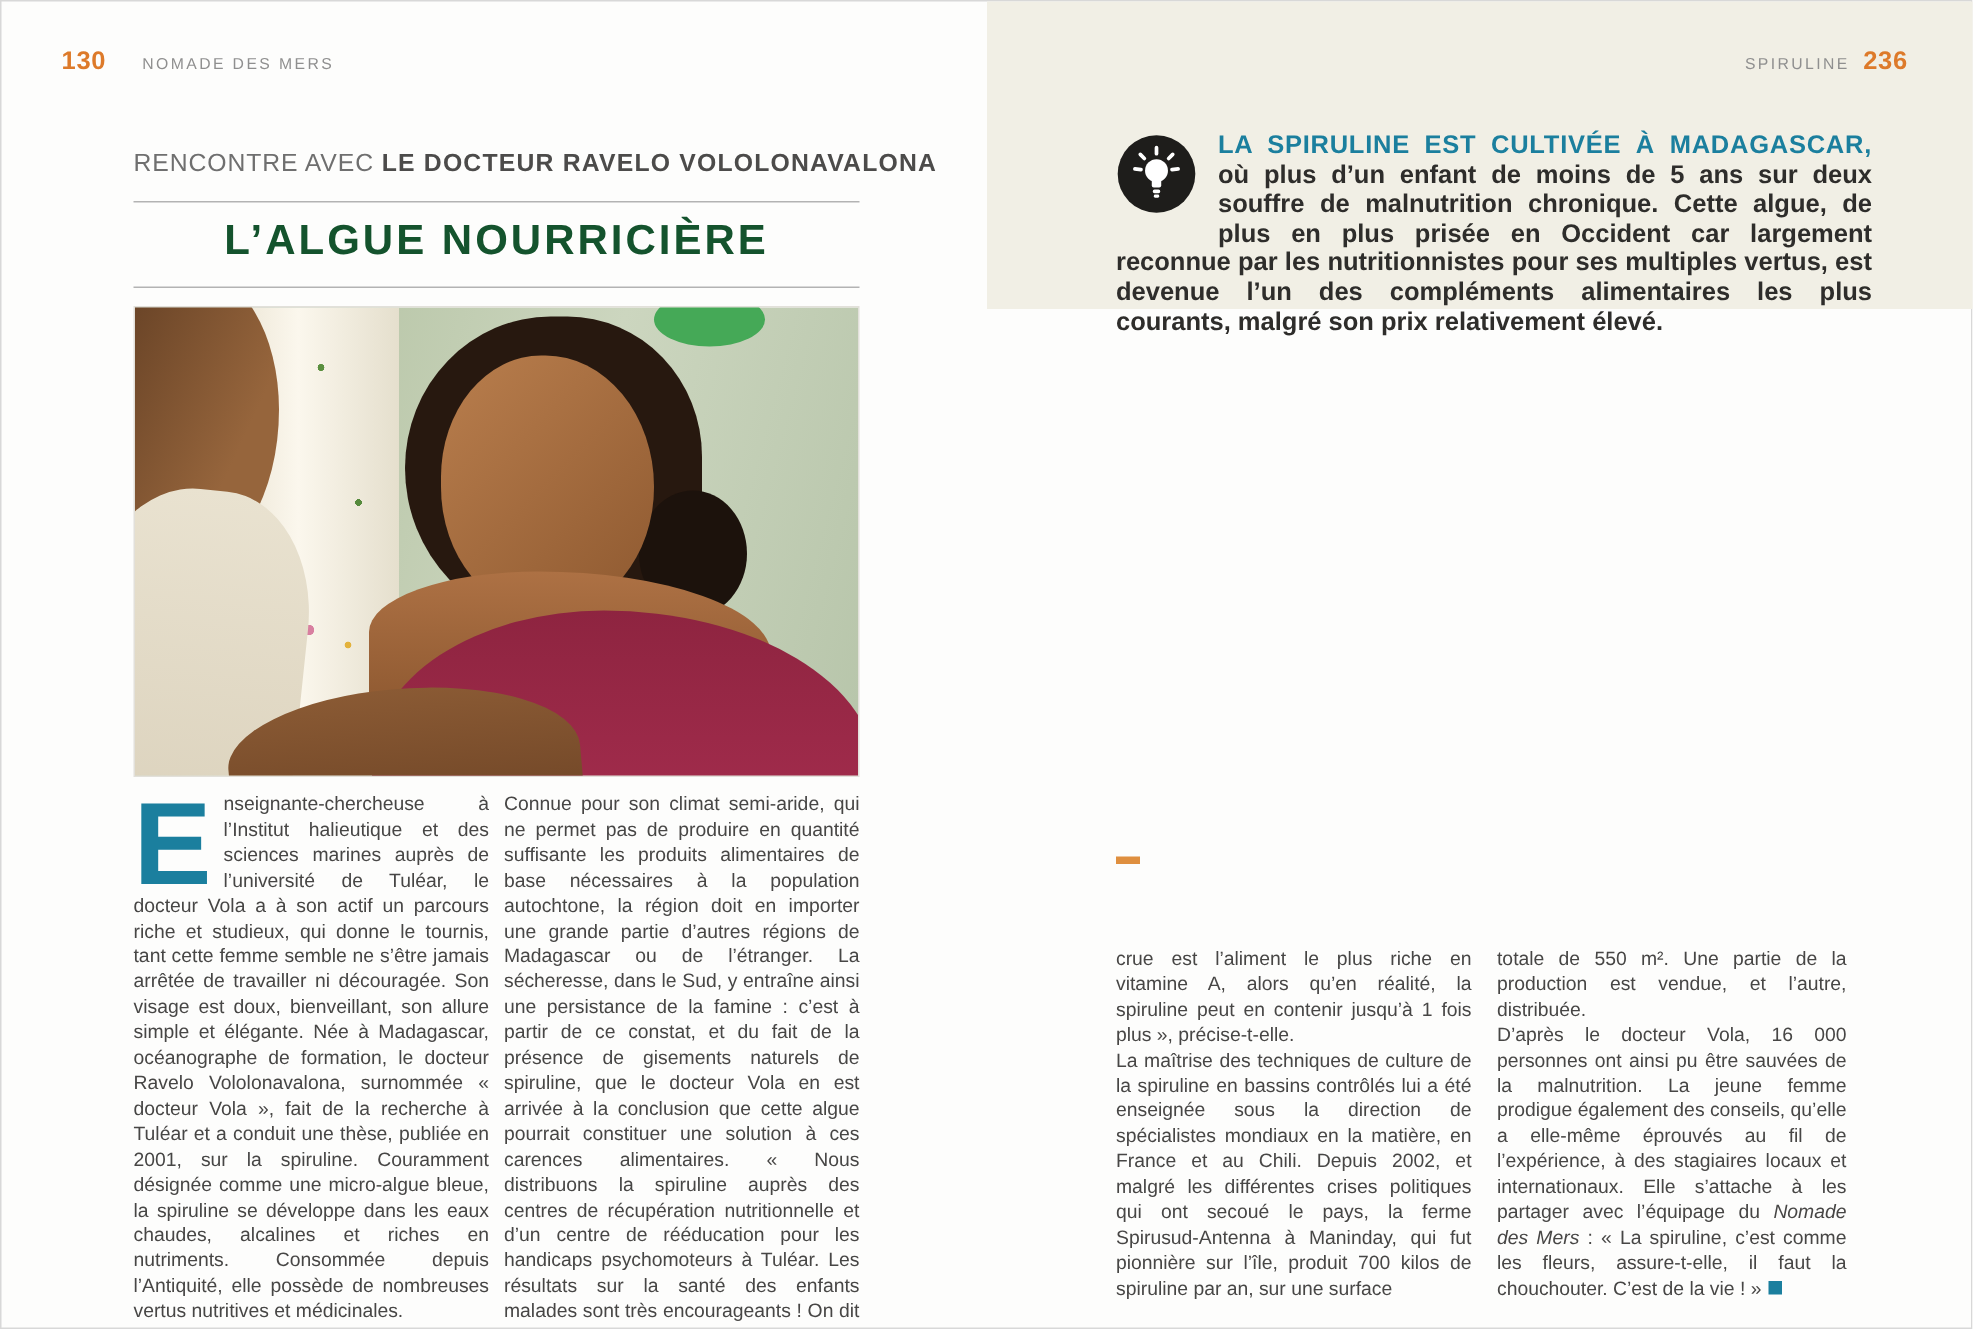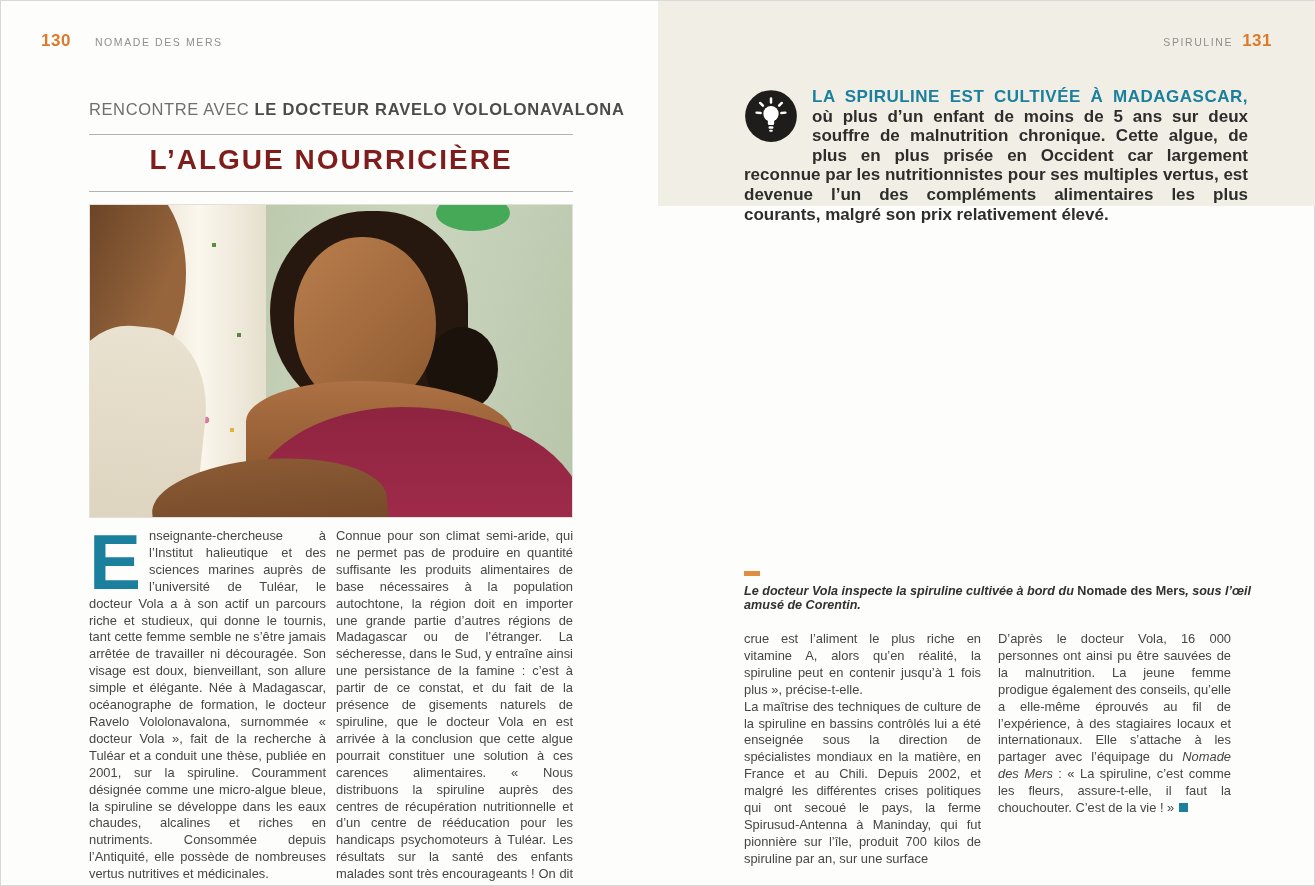--- a/index.html
+++ b/index.html
@@ -12,21 +12,21 @@
   .runtitle { font-size:10.5px; color:#8f8f8f; letter-spacing:1.6px; }
   .rule { position:absolute; height:0; border-top:1px solid #b3b3b3; }
   .bodytext { font-size:12.9px; line-height:16.9px; color:#474645; text-align:justify; hyphens:auto; -webkit-hyphens:auto; }
   .bodytext p + p { margin-top:0; }
 
   
   .lp-header { position:absolute; left:40px; top:30px; display:flex; align-items:baseline; gap:24px; }
   .kicker { position:absolute; left:88px; top:99px; width:484px; text-align:right; font-size:16.5px; color:#6f6f6f; letter-spacing:.6px; white-space:nowrap; }
   .kicker b { color:#4c4b4a; letter-spacing:.8px; }
   .rule-kicker { left:88px; top:133px; width:484px; }
-  .page-title { position:absolute; left:88px; top:143px; width:484px; text-align:center; font-size:28px; font-weight:bold; letter-spacing:2px; color:#7f1d1d; }
+  .page-title { position:absolute; left:88px; top:143px; width:484px; text-align:center; font-size:28px; font-weight:bold; letter-spacing:2px; color:#14532d; }
   .rule-title { left:88px; top:190px; width:484px; }
 
   .photo { position:absolute; overflow:hidden; border:1px solid #e2e0da; }
   .photo-left { left:88px; top:203px; width:484px; height:314px;
     background:linear-gradient(105deg,#93a289 0%,#bcc9ac 30%,#ccd6bf 58%,#b7c5aa 100%); }
   .pl-curtain { position:absolute; left:54px; top:0; width:122px; height:100%;
     background-image:
       radial-gradient(circle 5px at 30px 70px,#5a8f3f 55%,transparent 60%),
       radial-gradient(circle 4px at 70px 40px,#5a8f3f 55%,transparent 60%),
       radial-gradient(circle 4px at 95px 130px,#568a3c 55%,transparent 60%),
@@ -116,21 +116,21 @@
       <div class="col col-2">
         <span>Connue pour son climat semi-aride, qui ne permet pas de produire en quantité suffisante les produits alimentaires de base nécessaires à la population autochtone, la région doit en importer une grande partie d’autres régions de Madagascar ou de l’étranger. La sécheresse, dans le Sud, y entraîne ainsi une persistance de la famine : c’est à partir de ce constat, et du fait de la présence de gisements naturels de spiruline, que le docteur Vola en est arrivée à la conclusion que cette algue pourrait constituer une solution à ces carences alimentaires. « Nous distribuons la spiruline auprès des centres de récupération nutritionnelle et d’un centre de rééducation pour les handicaps psychomoteurs à Tuléar. Les résultats sur la santé des enfants malades sont très encourageants ! On dit souvent que la carotte</span>
       </div>
     </div>
   </div>
 
   <div class="right-page">
     <div class="cream-band"></div>
     <div class="rp-header">
       <span class="runtitle">SPIRULINE</span>
-      <span class="pagenum">131</span>
+      <span class="pagenum">236</span>
     </div>
 
     <div class="callout">
       <span class="bulb-wrap">
         <svg viewBox="0 0 24 24" width="54" height="54" aria-hidden="true">
           <circle cx="12" cy="12" r="11.5" fill="#1e1d1b"></circle>
           <g stroke="#ffffff" stroke-width="1.1" stroke-linecap="round">
             <line x1="12" y1="4.2" x2="12" y2="6.0"></line>
             <line x1="7.2" y1="6.2" x2="8.4" y2="7.4"></line>
             <line x1="16.8" y1="6.2" x2="15.6" y2="7.4"></line>
@@ -142,25 +142,25 @@
           <rect x="10.9" y="16.6" width="2.2" height="1.1" rx="0.5" fill="#ffffff"></rect>
           <rect x="11.2" y="18.1" width="1.6" height="0.9" rx="0.4" fill="#ffffff"></rect>
         </svg>
       </span>
       <span class="lead">LA SPIRULINE EST CULTIVÉE À MADAGASCAR,</span><span> où plus d’un enfant de moins de 5 ans sur deux souffre de malnutrition chronique. Cette algue, de plus en plus prisée en Occident car largement reconnue par les nutritionnistes pour ses multiples vertus, est devenue l’un des compléments alimentaires les plus courants, malgré son prix relativement élevé.</span>
     </div>
 
   </div>
 
   <div class="caption-dash"></div>
-  <div class="caption"><span>Le docteur Vola inspecte la spiruline cultivée à bord du </span><span class="roman">Nomade des Mers</span><span>, sous l’œil amusé de Corentin.</span></div>
 
   <div class="rp-cols bodytext">
     <div class="col rp-col-1">
       <p>crue est l’aliment le plus riche en vitamine A, alors qu’en réalité, la spiruline peut en contenir jusqu’à 1 fois plus », précise-t-elle.</p>
       <p>La maîtrise des techniques de culture de la spiruline en bassins contrôlés lui a été enseignée sous la direction de spécialistes mondiaux en la matière, en France et au Chili. Depuis 2002, et malgré les différentes crises politiques qui ont secoué le pays, la ferme Spirusud-Antenna à Maninday, qui fut pionnière sur l’île, produit 700 kilos de spiruline par an, sur une surface</p>
     </div>
     <div class="col rp-col-2">
+      <p>totale de 550 m². Une partie de la production est vendue, et l’autre, distribuée.</p>
       <p><span>D’après le docteur Vola, 16 000 personnes ont ainsi pu être sauvées de la malnutrition. La jeune femme prodigue également des conseils, qu’elle a elle-même éprouvés au fil de l’expérience, à des stagiaires locaux et internationaux. Elle s’attache à les partager avec l’équipage du </span><span class="ital">Nomade des Mers</span><span> : « La spiruline, c’est comme les fleurs, assure-t-elle, il faut la chouchouter. C’est de la vie ! »</span><span class="endmark"></span></p>
     </div>
   </div>
 
 </div>
 
 </body></html>

